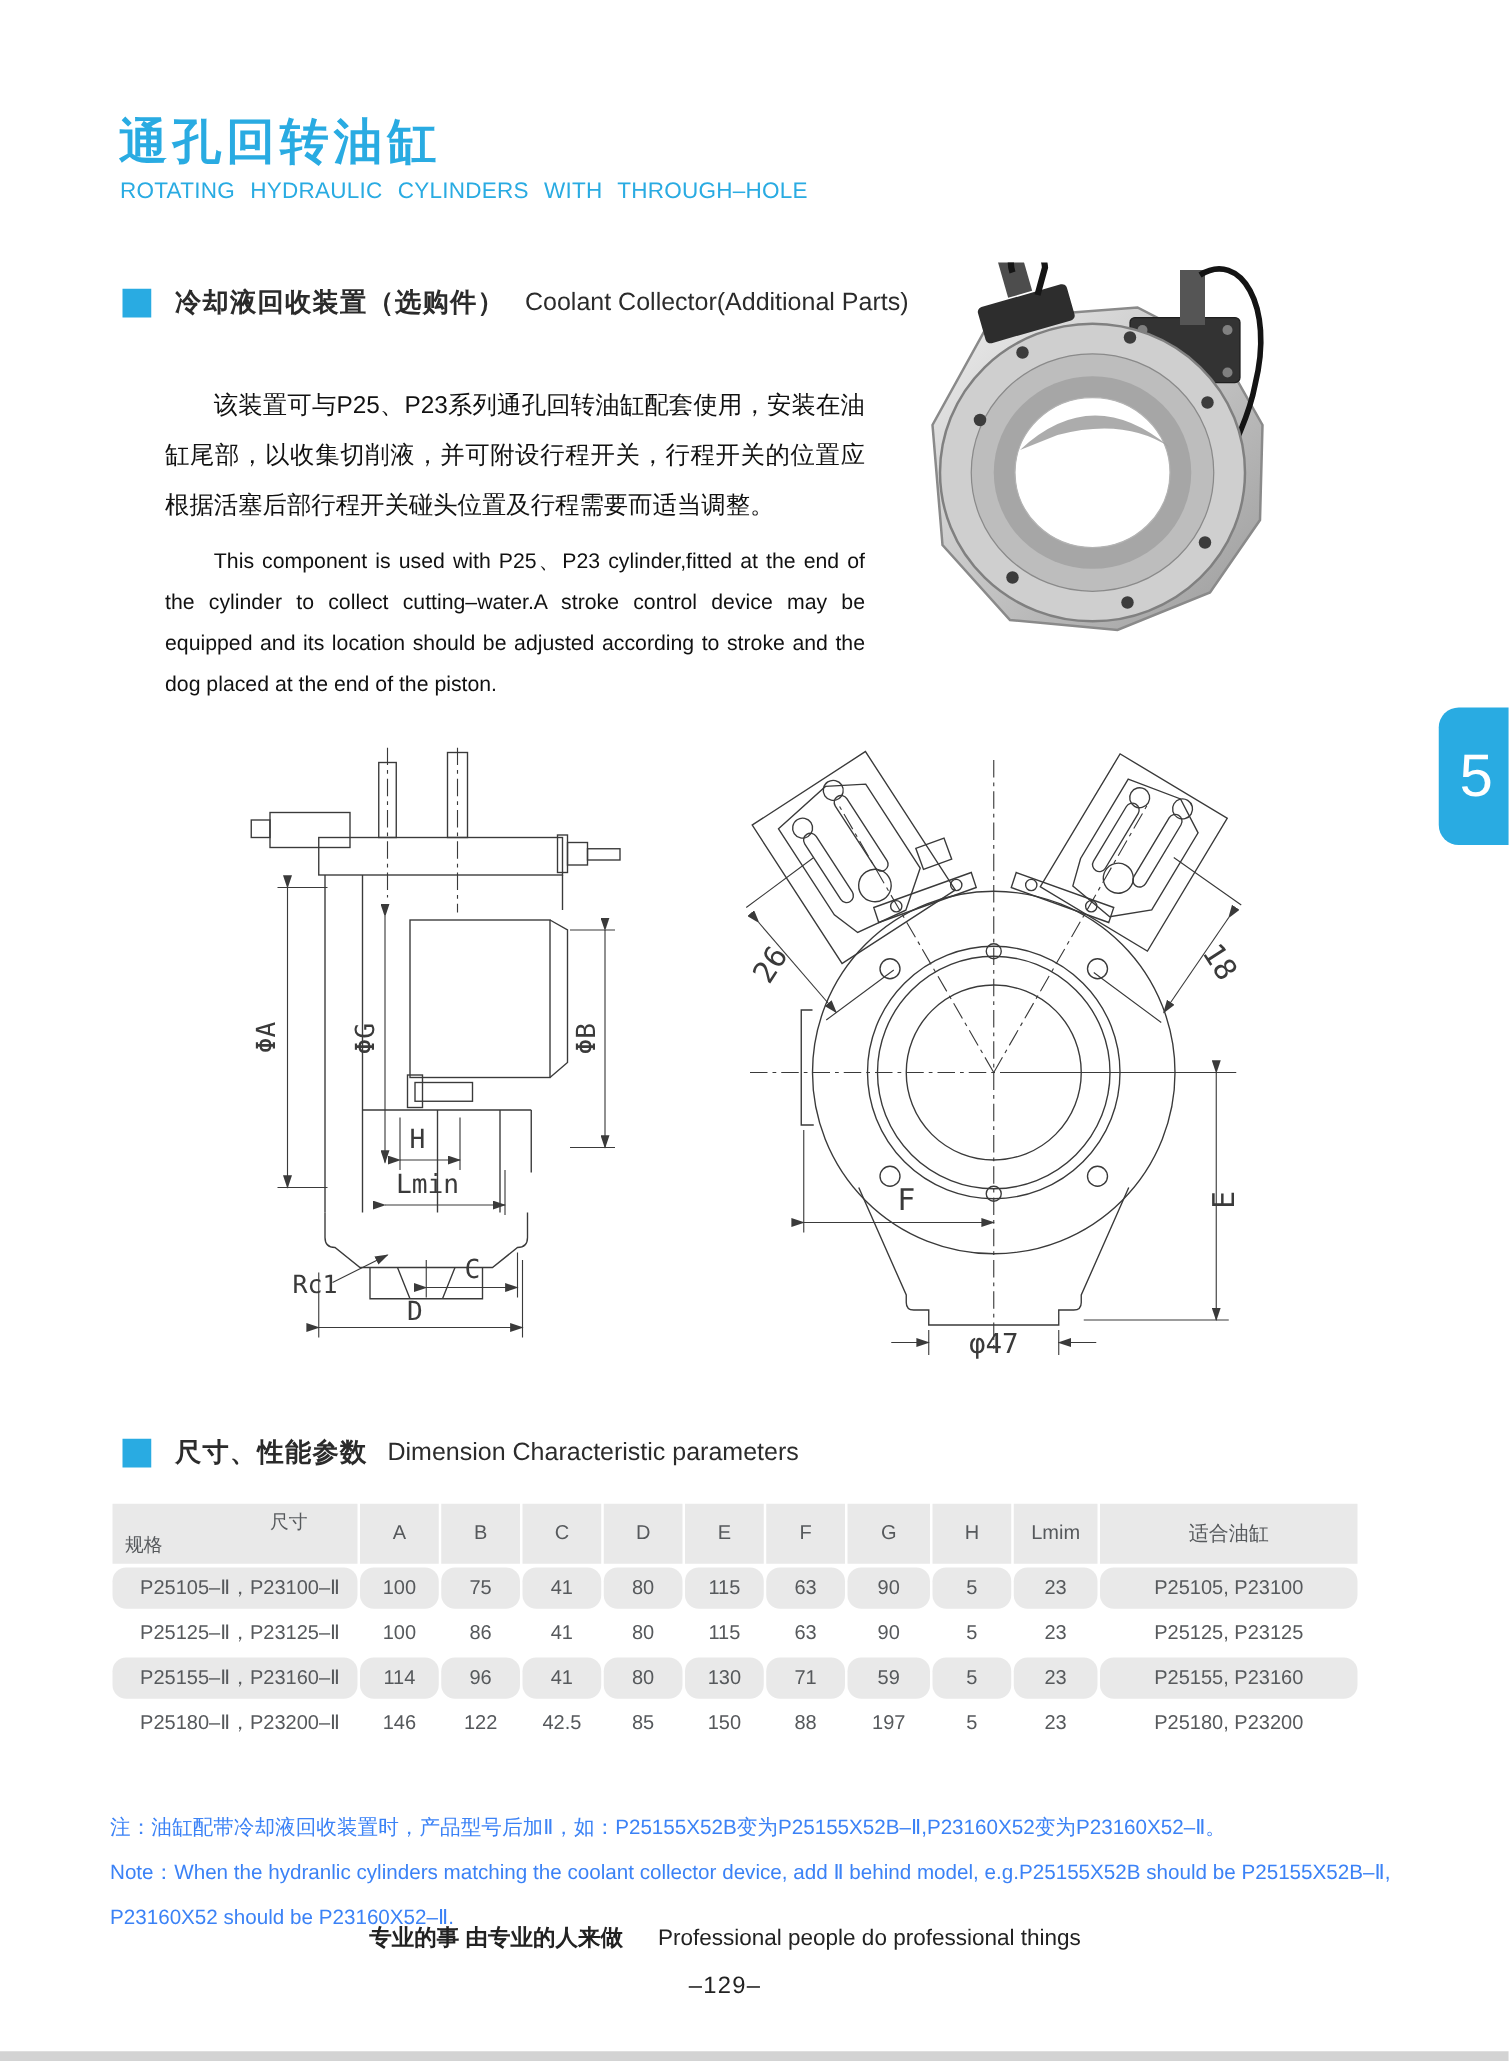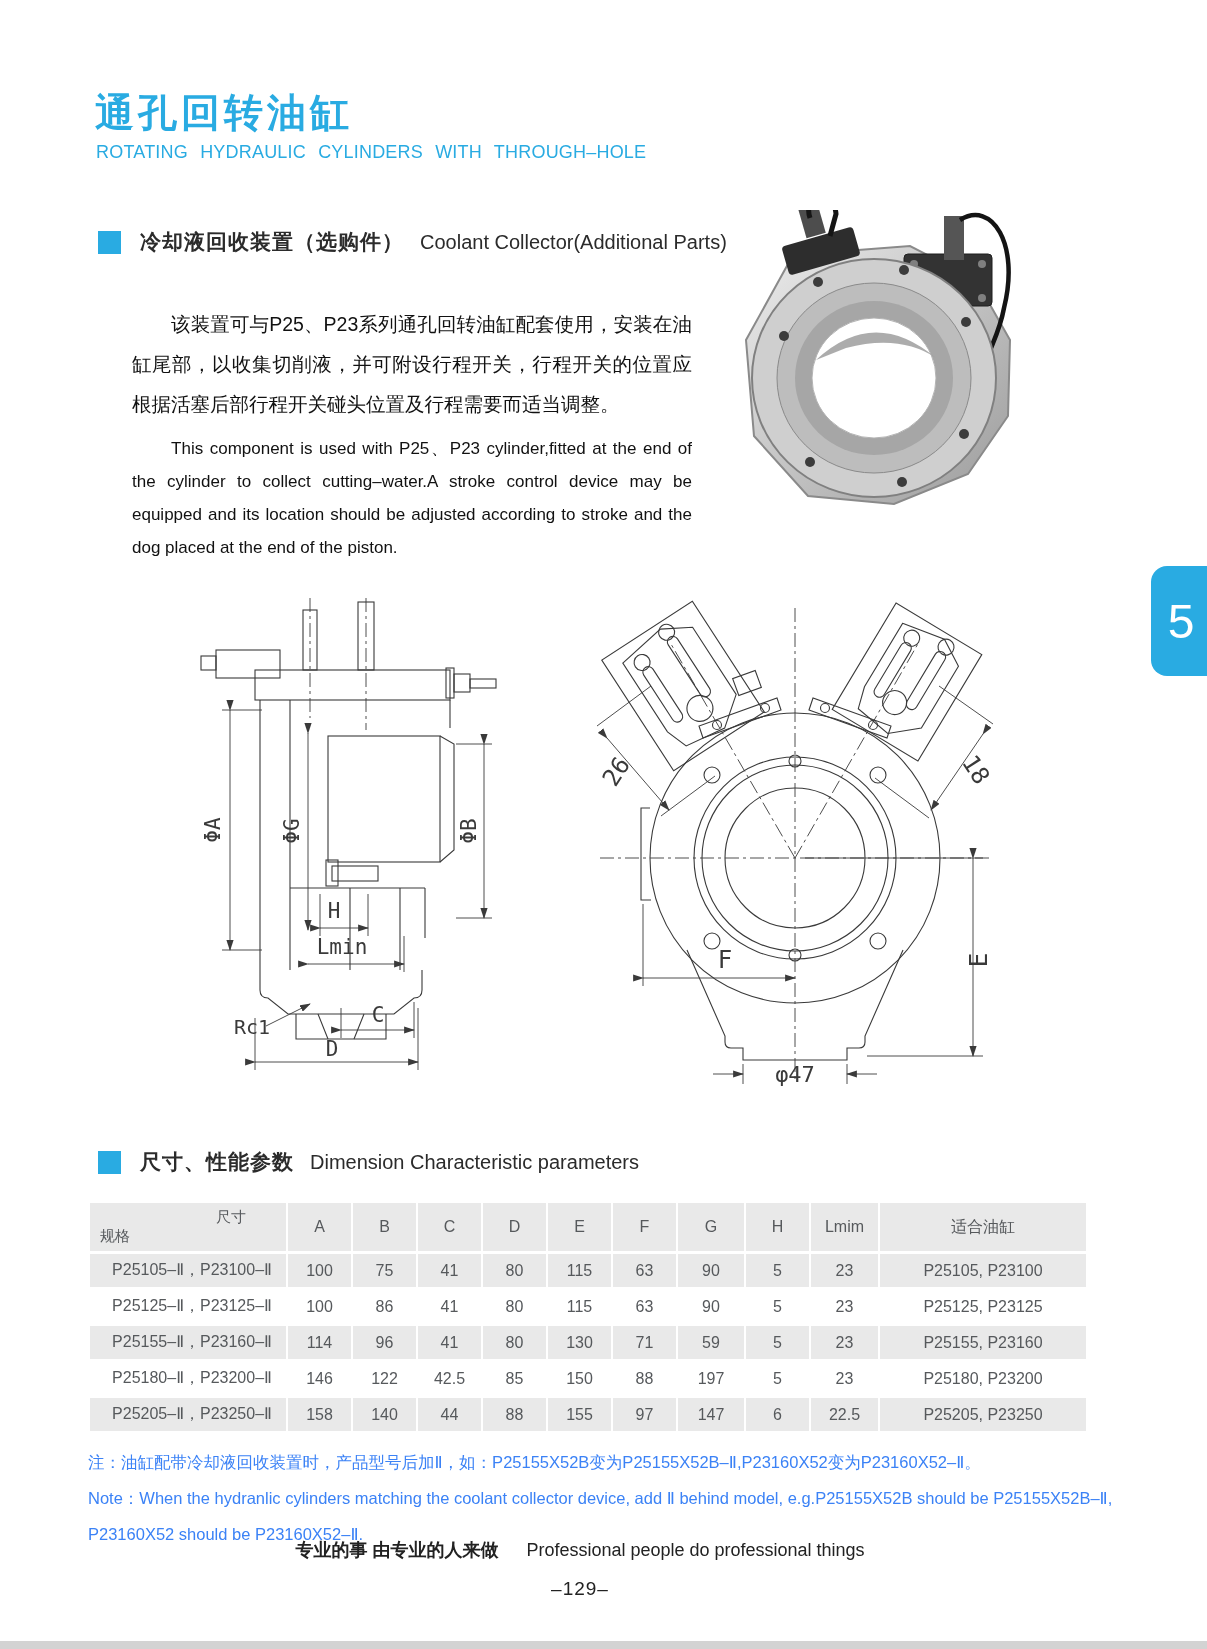--- a/index.html
+++ b/index.html
@@ -28,21 +28,21 @@
   
   .side-tab{left:1151px;top:566px;width:56px;height:110px;background:#29abe2;
     border-radius:16px 0 0 16px;display:flex;align-items:center;justify-content:center;
     color:#fff;font-size:48px;padding-left:4px;box-sizing:border-box;}
 
   
   .dim-table{left:88px;top:1200px;border-collapse:separate;border-spacing:2px 3px;
     table-layout:fixed;width:990px;}
   .dim-table th,.dim-table td{font-weight:normal;color:#56595c;}
   .dim-table thead th{background:#e9e9e9;height:46px;font-size:16px;}
-  .dim-table tbody td{height:31px;font-size:16px;text-align:center;}
+  .dim-table tbody td{height:31px;font-size:16px;text-align:center;border-radius:11px;}
   .dim-table tbody tr:nth-child(odd) td{background:#e9e9e9;}
   .dim-table tbody tr:nth-child(even) td{background:#ffffff;}
   td.model{text-align:left;padding-left:9px;}
   th.corner{position:relative;padding:0;
     background-color:#e9e9e9;
     background-image:linear-gradient(to bottom right,
       rgba(0,0,0,0) calc(50% - 1px),#ffffff calc(50% - 1px),
       #ffffff calc(50% + 1px),rgba(0,0,0,0) calc(50% + 1px));}
   .corner-top{position:absolute;top:5px;right:40px;font-size:15px;}
   .corner-bottom{position:absolute;bottom:5px;left:10px;font-size:15px;}
@@ -334,33 +334,20 @@
       <td>122</td>
       <td>42.5</td>
       <td>85</td>
       <td>150</td>
       <td>88</td>
       <td>197</td>
       <td>5</td>
       <td>23</td>
       <td>P25180,  P23200</td>
     </tr>
-    <tr>
-      <td class="model">P25205–Ⅱ，P23250–Ⅱ</td>
-      <td>158</td>
-      <td>140</td>
-      <td>44</td>
-      <td>88</td>
-      <td>155</td>
-      <td>97</td>
-      <td>147</td>
-      <td>6</td>
-      <td>22.5</td>
-      <td>P25205,  P23250</td>
-    </tr>
   </tbody>
 </table>
 
 <div class="abs notes">
   <div>注：油缸配带冷却液回收装置时，产品型号后加Ⅱ，如：P25155X52B变为P25155X52B–Ⅱ,P23160X52变为P23160X52–Ⅱ。</div>
   <div>Note：When the hydranlic cylinders matching the coolant collector device, add Ⅱ behind model, e.g.P25155X52B should be P25155X52B–Ⅱ,</div>
   <div>P23160X52 should be P23160X52–Ⅱ.</div>
 </div>
 
 <div class="abs footer">

